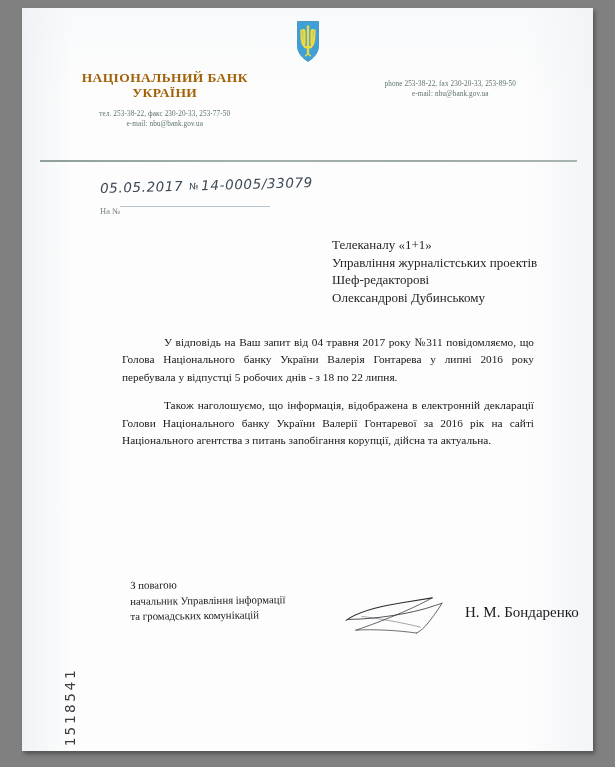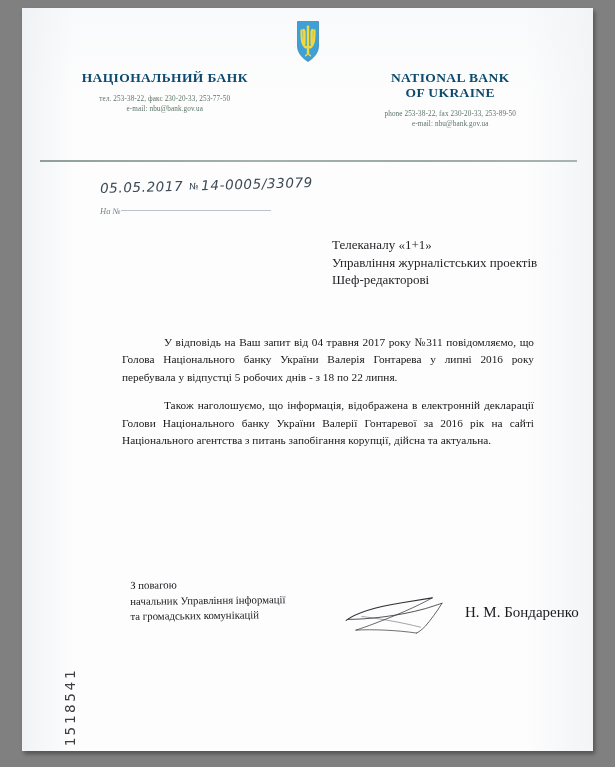--- a/index.html
+++ b/index.html
@@ -69,21 +69,21 @@
     text-align: center;
     color: #4c6b5c;
     padding: 0 12px;
   }
   .bank-title {
     font-family: "Liberation Serif", serif;
     font-weight: bold;
     font-size: 13.5px;
     letter-spacing: 0.4px;
     line-height: 15px;
-    color: #0c4a6e;
+    color: #a16207;
   }
   .bank-title .t-line2 { display: block; }
   .bank-address {
     margin-top: 10px;
     font-size: 7.2px;
     line-height: 9.5px;
     color: #5d7468;
     letter-spacing: 0.1px;
   }
   .bank-address span { display: block; }
@@ -116,22 +116,21 @@
   }
   #ref-handwritten .hw-num {
     font-size: 9px;
     font-style: normal;
     vertical-align: 1px;
     padding: 0 2px 0 6px;
   }
   #onref-row {
     margin-top: 10px;
     display: flex;
-    align-items: center;
-    font-style: italic;
+    align-items: flex-start;
   }
   #onref-label {
     font-size: 8.5px;
     color: #7a8288;
     font-family: "Liberation Serif", serif;
     white-space: nowrap;
   }
   #onref-line {
     flex: 0 0 150px;
     height: 1px;
@@ -232,31 +231,28 @@
           <path d="M31.4 15.5 c-2.8 0 -4.6 2.6 -4.6 7.2 l0 24 l5 0 l0 -24 c0 -3.2 0.6 -4.2 2 -4.2 Z"></path>
           <path d="M15.2 50 l13.6 0 l0 4.6 l-13.6 0 Z"></path>
           <path d="M22 64 c-3 3 -6 4 -6 4 l0 3.6 c0 0 3.6 -1.4 6 -4.4 c2.4 3 6 4.4 6 4.4 l0 -3.6 c0 0 -3 -1 -6 -4 Z"></path>
         </g>
       </svg>
 
       <div class="header-cols">
         <div class="header-col">
           <div class="bank-title">
             <span>НАЦІОНАЛЬНИЙ БАНК</span>
+            <span class="t-line2">УКРАЇНИ</span>
           </div>
           <div class="bank-address">
             <span>тел. 253-38-22, факс 230-20-33, 253-77-50</span>
             <span>e-mail: nbu@bank.gov.ua</span>
           </div>
         </div>
         <div class="header-col">
-          <div class="bank-title">
-            <span>NATIONAL BANK</span>
-            <span class="t-line2">OF UKRAINE</span>
-          </div>
           <div class="bank-address">
             <span>phone 253-38-22, fax 230-20-33, 253-89-50</span>
             <span>e-mail: nbu@bank.gov.ua</span>
           </div>
         </div>
       </div>
 
       <div id="header-rule"></div>
     </div>
 
@@ -267,20 +263,21 @@
       <div id="onref-row">
         <span id="onref-label">На №</span>
         <span id="onref-line"></span>
       </div>
     </div>
 
     <div id="addressee">
       <span>Телеканалу «1+1»</span>
       <span>Управління журналістських проектів</span>
       <span>Шеф-редакторові</span>
+      <span>Олександрові Дубинському</span>
     </div>
 
     <div id="body-text">
       <p class="para">У відповідь на Ваш запит від 04 травня 2017 року №311 повідомляємо, що Голова Національного банку України Валерія Гонтарева у липні 2016 року перебувала у відпустці 5 робочих днів - з 18 по 22 липня.</p>
       <p class="para">Також наголошуємо, що інформація, відображена в електронній декларації Голови Національного банку України Валерії Гонтаревої за 2016 рік на сайті Національного агентства з питань запобігання корупції, дійсна та актуальна.</p>
     </div>
 
     <div id="signature-block">
       <div id="sig-left">
         <span>З повагою</span>

